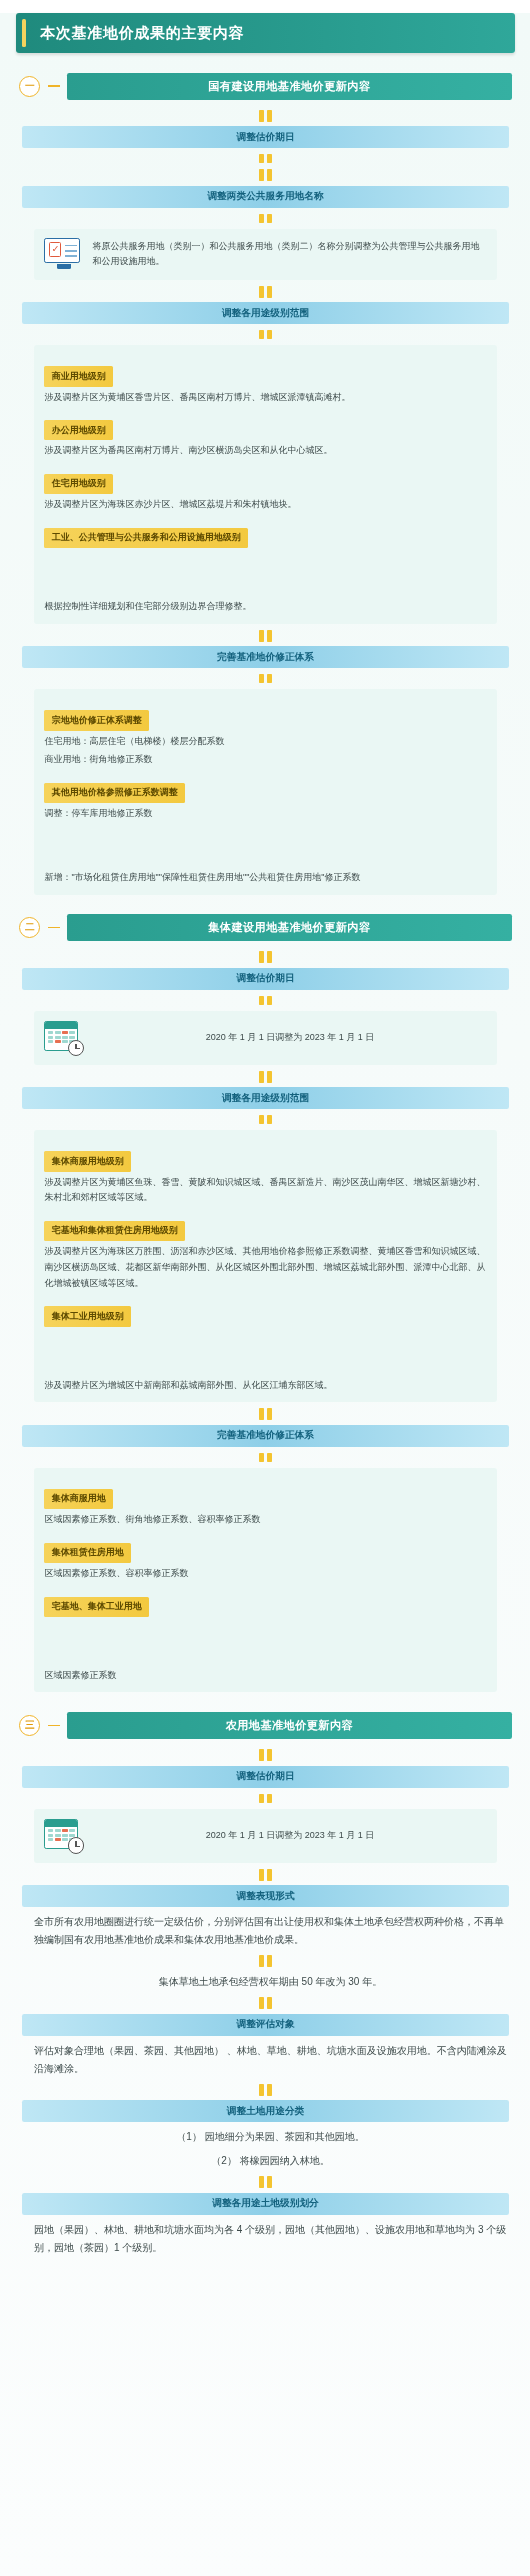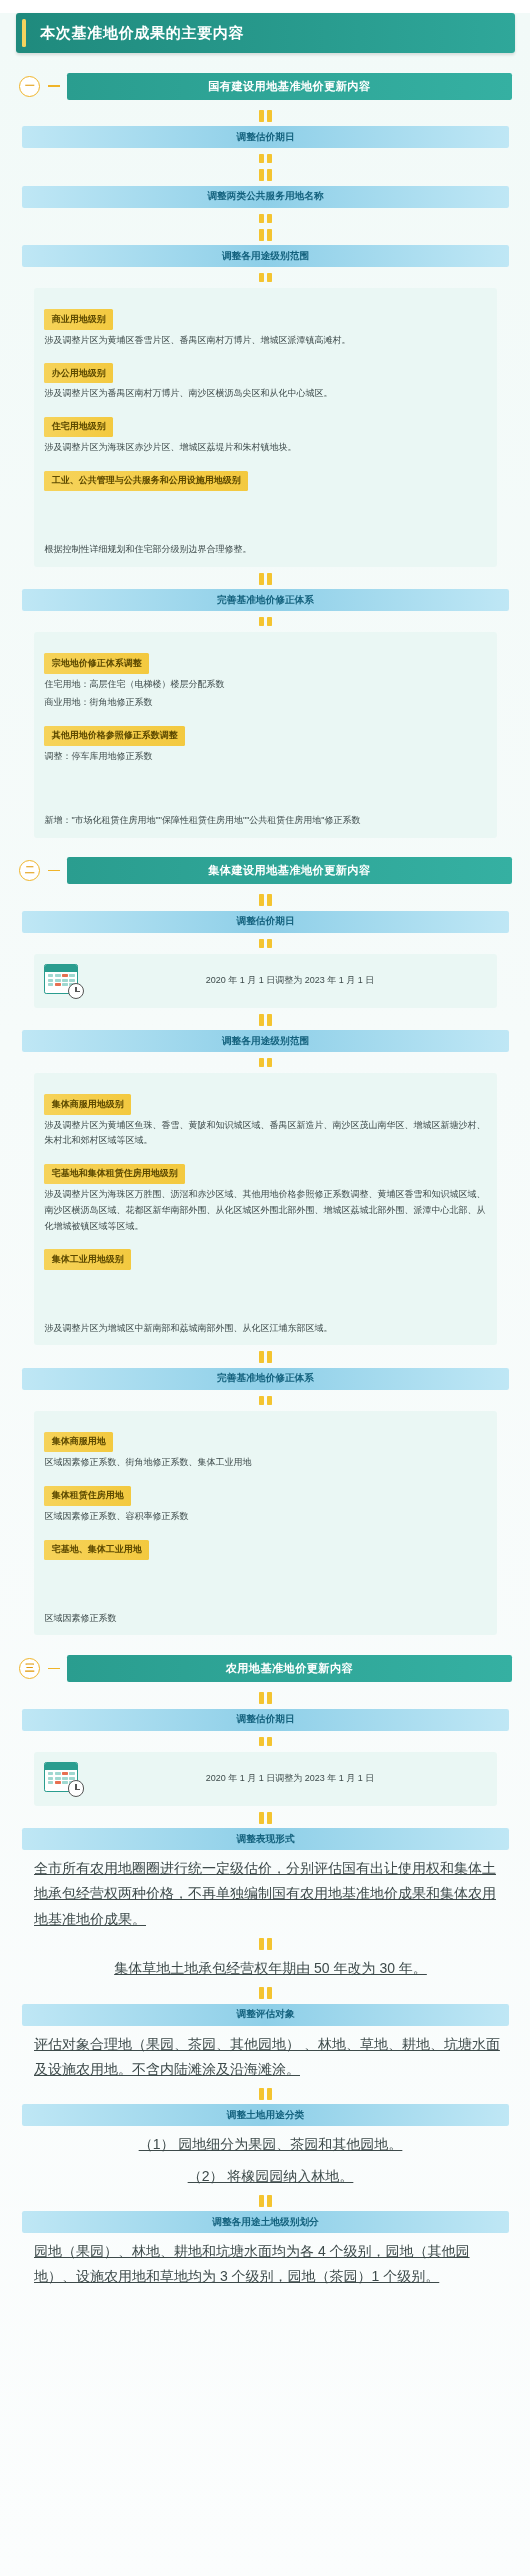--- a/index.html
+++ b/index.html
@@ -179,21 +179,21 @@
     content:"✓";position:absolute;left:1.5px;top:-1.5px;color:#e05a3c;font-size:9.7px;font-weight:bold;
   }
   .mon-screen .ln{
     position:absolute;left:19.4px;height:1.5px;background:#7fb2d6;width:12px;
   }
   .mon-stand{
     width:13.4px;height:4.5px;background:#2a6ea5;margin:1.5px auto 0 auto;border-radius:0 0 1.5px 1.5px;
   }
   
   .ctr{text-align:center;}
-  .pad-note{margin:6px 24px 0 34px;font-size:14px;line-height:1.8;color:#3d4a4a;text-decoration:underline;}
+  .pad-note{margin:6px 24px 0 34px;font-size:10px;line-height:1.8;color:#3d4a4a;}
 </style>
 </head>
 <body>
 
 <div class="page">
 
   <div class="main-title-wrap">
     <div class="main-title">本次基准地价成果的主要内容</div>
   </div>
 
@@ -215,20 +215,32 @@
 
   <div class="connector">
       <span></span>
       <span></span>
     </div>
   <div class="subbar">调整两类公共服务用地名称</div>
   <div class="connector small">
       <span></span>
       <span></span>
     </div>
+  <div class="card withicon">
+    <div class="mon-icon">
+      <div class="mon-screen">
+        <div class="check"></div>
+        <div class="ln" style="top:6px"></div>
+        <div class="ln" style="top:11.2px"></div>
+        <div class="ln" style="top:16.4px"></div>
+      </div>
+      <div class="mon-stand"></div>
+    </div>
+    <div style="flex:1">将原公共服务用地（类别一）和公共服务用地（类别二）名称分别调整为公共管理与公共服务用地和公用设施用地。</div>
+  </div>
 
   <div class="connector">
       <span></span>
       <span></span>
     </div>
   <div class="subbar">调整各用途级别范围</div>
   <div class="connector small">
       <span></span>
       <span></span>
     </div>
@@ -322,21 +334,21 @@
       <span></span>
       <span></span>
     </div>
   <div class="subbar">完善基准地价修正体系</div>
   <div class="connector small">
       <span></span>
       <span></span>
     </div>
   <div class="card">
     <div><span class="tag">集体商服用地</span></div>
-    <p>区域因素修正系数、街角地修正系数、集体工业用地</p>
+    <p>区域因素修正系数、街角地修正系数、容积率修正系数</p>
     <div><span class="tag">集体租赁住房用地</span></div>
     <p>区域因素修正系数、容积率修正系数</p>
     <div><span class="tag">宅基地、集体工业用地</span></div>
     <p>区域因素修正系数</p>
   </div>
 
   <div class="section-head">
     <div class="sec-num">三</div>
     <div class="sec-dash"></div>
     <div class="sec-title">农用地基准地价更新内容</div>

